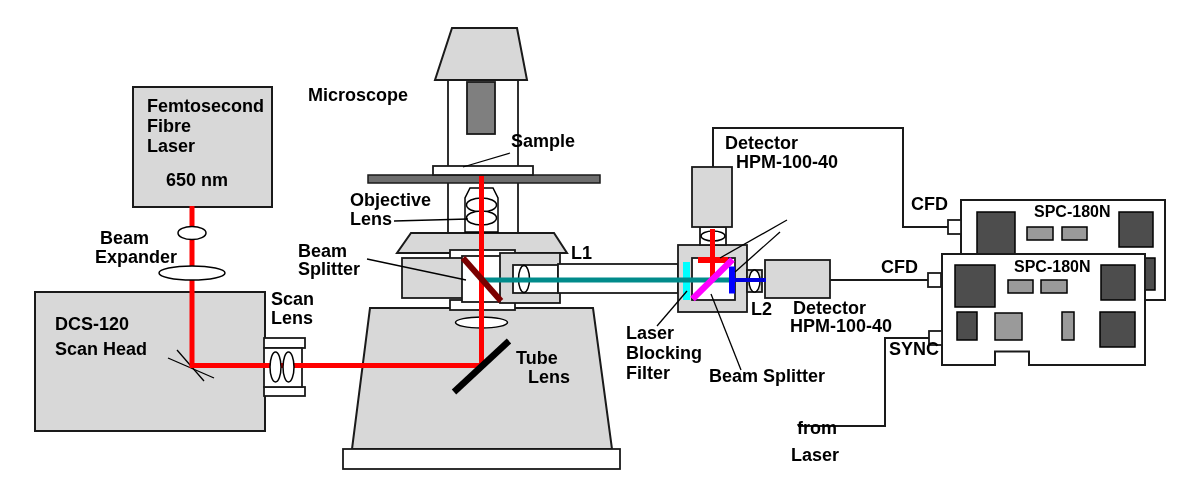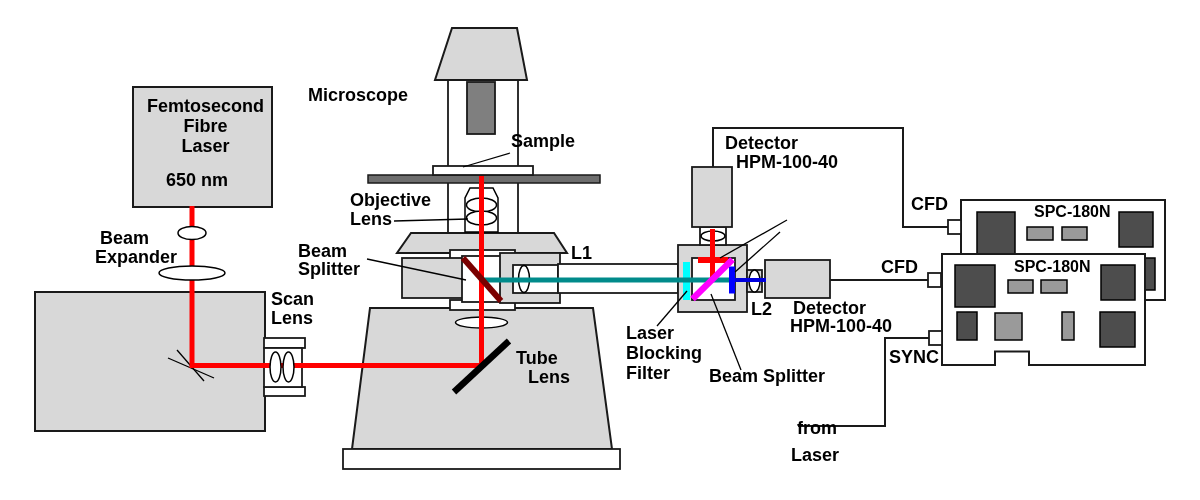--- a/index.html
+++ b/index.html
@@ -114,32 +114,36 @@
 
   <line class="ptr" x1="510" y1="153" x2="463" y2="167"></line>
   <line class="ptr" x1="394" y1="221" x2="468" y2="219"></line>
   <line class="ptr" x1="367" y1="259" x2="466" y2="280"></line>
   <line class="ptr" x1="787" y1="220" x2="720" y2="258"></line>
   <line class="ptr" x1="780" y1="232" x2="735" y2="272"></line>
   <line class="ptr" x1="687" y1="291" x2="657" y2="326"></line>
   <line class="ptr" x1="711" y1="294" x2="741" y2="370"></line>
 </svg>
 
-<div class="lbl" style="left:147px;top:96px;line-height:20px;text-align:center;">
+<div class="lbl" style="left:147px;top:96px;line-height:20px;">
   <span>Femtosecond</span>
   <span>Fibre</span>
   <span>Laser</span>
 </div>
 <div class="lbl" style="left:166px;top:171px;">650 nm</div>
 
 <div class="lbl" style="left:95px;top:229px;">
   <span style="margin-left:5px;">Beam</span>
   <span>Expander</span>
 </div>
 
+<div class="lbl" style="left:55px;top:312px;line-height:25px;">
+  <span>DCS-120</span>
+  <span>Scan Head</span>
+</div>
 
 <div class="lbl" style="left:271px;top:290px;">
   <span>Scan</span>
   <span>Lens</span>
 </div>
 
 <div class="lbl" style="left:308px;top:86px;">Microscope</div>
 <div class="lbl" style="left:511px;top:132px;">Sample</div>
 
 <div class="lbl" style="left:350px;top:191px;">
@@ -174,21 +178,21 @@
   <span style="margin-left:11px;">HPM-100-40</span>
 </div>
 
 <div class="lbl" style="left:790px;top:299px;line-height:18px;">
   <span style="margin-left:3px;">Detector</span>
   <span>HPM-100-40</span>
 </div>
 
 <div class="lbl" style="left:911px;top:195px;">CFD</div>
 <div class="lbl" style="left:881px;top:258px;">CFD</div>
-<div class="lbl" style="left:889px;top:348px;text-align:center;">SYNC</div>
+<div class="lbl" style="left:889px;top:340px;text-align:center;">SYNC</div>
 
 <div class="lbl" style="left:791px;top:401px;line-height:27px;">
   <span style="margin-left:6px;margin-top:14px;">from</span>
   <span>Laser</span>
 </div>
 
 <div class="lbl" style="left:1034px;top:202px;font-size:16px;">SPC-180N</div>
 <div class="lbl" style="left:1014px;top:257px;font-size:16px;">SPC-180N</div>
 
 </div>

